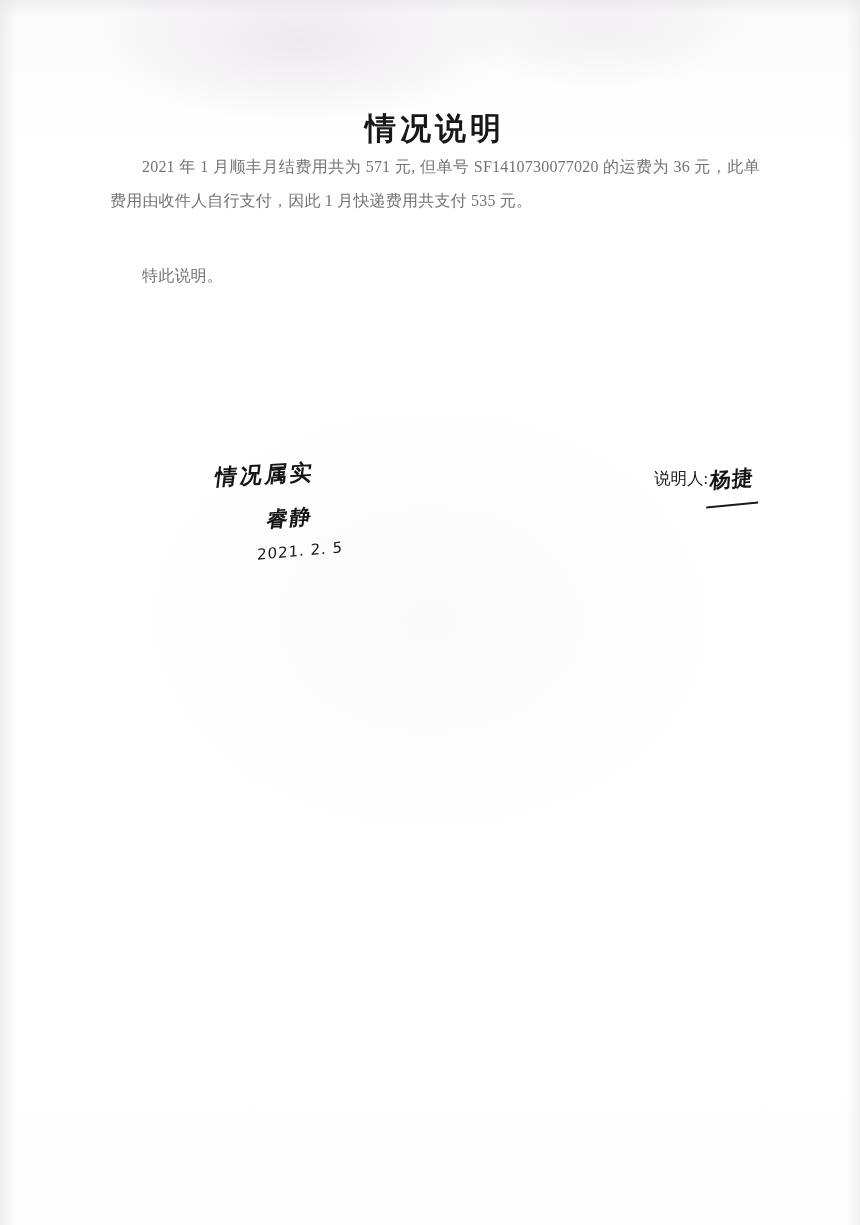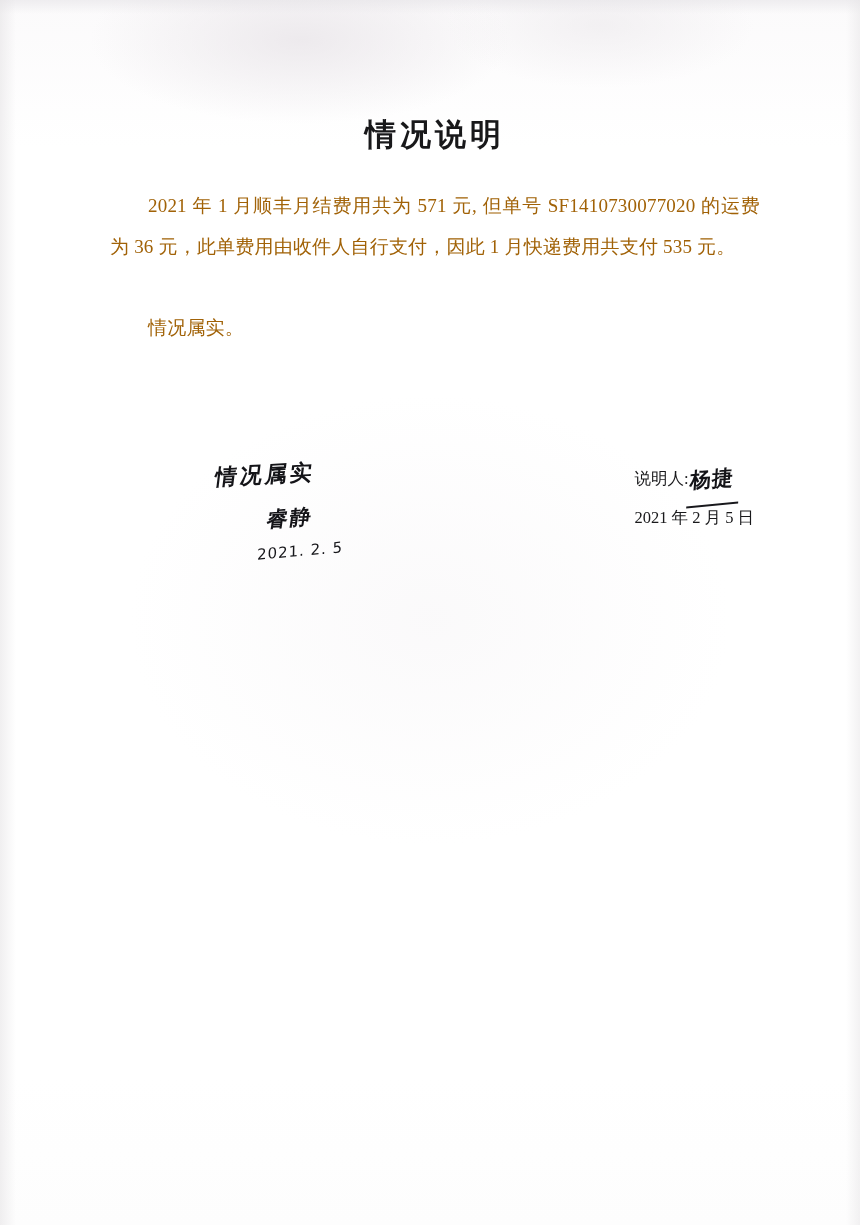--- a/index.html
+++ b/index.html
@@ -38,40 +38,39 @@
   }
   .edge-shade-top {
     position: absolute;
     left: 0; right: 0; top: 0; height: 14px;
     background: linear-gradient(180deg, rgba(226,224,228,0.5) 0%, rgba(255,255,255,0) 100%);
   }
 
   .doc {
     position: absolute;
     left: 110px;
-    top: 6px;
+    top: 0;
     width: 650px;
   }
 
   .doc-title {
     margin: 0;
     padding-top: 108px;
     text-align: center;
     font-size: 31px;
     font-weight: bold;
     letter-spacing: 4px;
     color: #18181a;
     font-family: "Liberation Serif", "DejaVu Serif", serif;
   }
 
   .body-block {
-    margin-top: 30px;
-    font-size: 19px;
+    font-size: 16px;
     line-height: 2.15;
-    color: #a16207;
+    color: #737373;
     text-align: justify;
     letter-spacing: 0.2px;
   }
   .body-block p {
     margin: 0;
     text-indent: 2em;
   }
   .para-gap {
     height: 40px;
   }
@@ -173,35 +172,34 @@
   <div class="edge-shade-right"></div>
 </div>
 
 <div class="doc">
 
   <h1 class="doc-title">情况说明</h1>
 
   <div class="body-block">
     <p>2021 年 1 月顺丰月结费用共为 571 元, 但单号 SF1410730077020 的运费为 36 元，此单费用由收件人自行支付，因此 1 月快递费用共支付 535 元。</p>
     <div class="para-gap"></div>
-    <p>情况属实。</p>
+    <p>特此说明。</p>
   </div>
 
 </div>
 
 <div class="sign-area">
 
   <div class="sign-left">
     <div class="hand hand-line1">情况属实</div>
     <br>
     <div class="hand hand-line2">睿静</div>
     <br>
     <div class="hand hand-line3">2021. 2. 5</div>
   </div>
 
   <div class="sign-right">
     <div class="sign-line nowrap">
       <span class="sign-label">说明人:</span><span class="hand signer-name">杨捷</span>
     </div>
-    <div class="sign-line nowrap">2021 年 2 月 5 日</div>
   </div>
 
 </div>
 
 </body></html>

